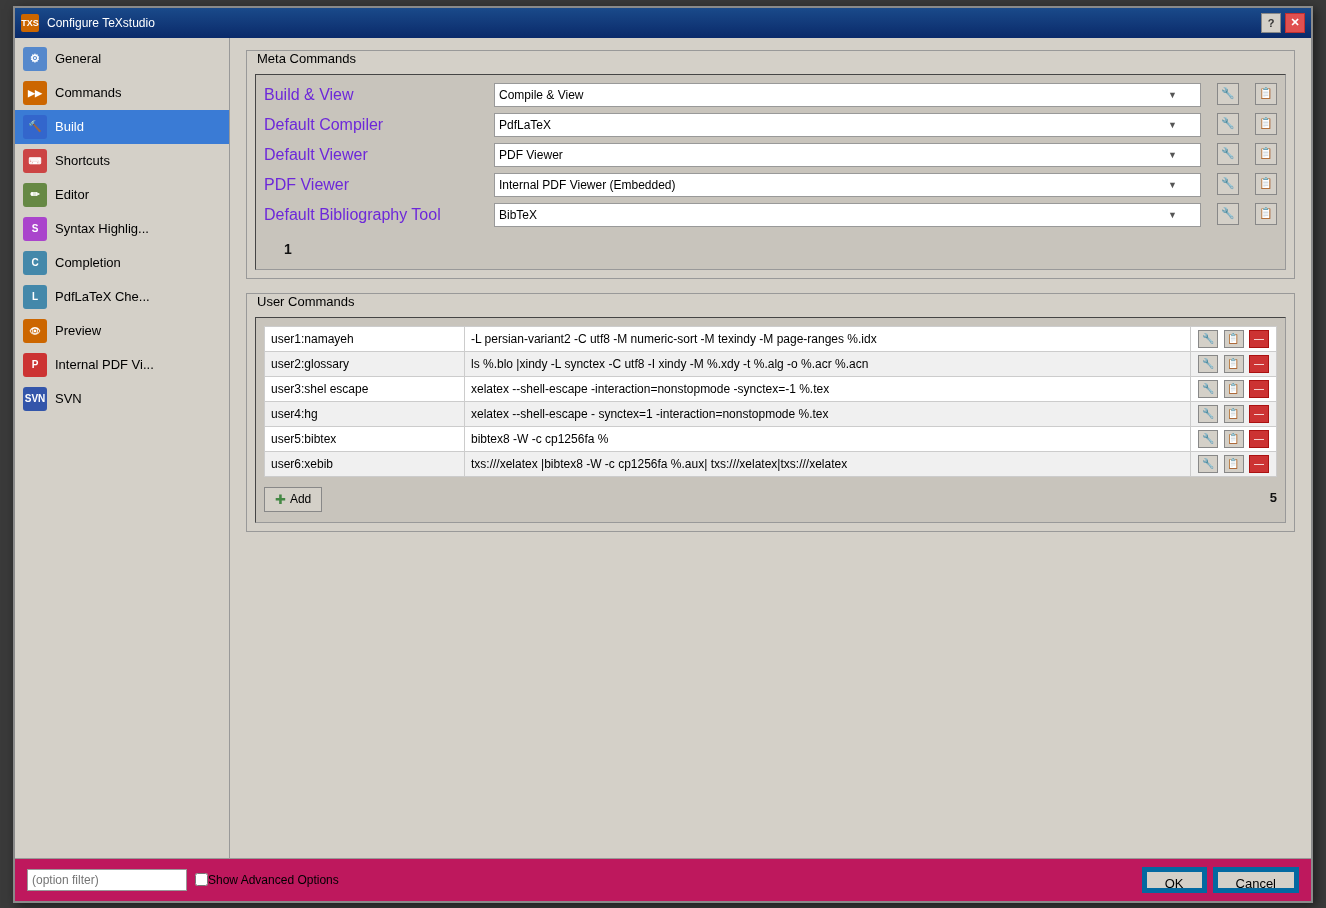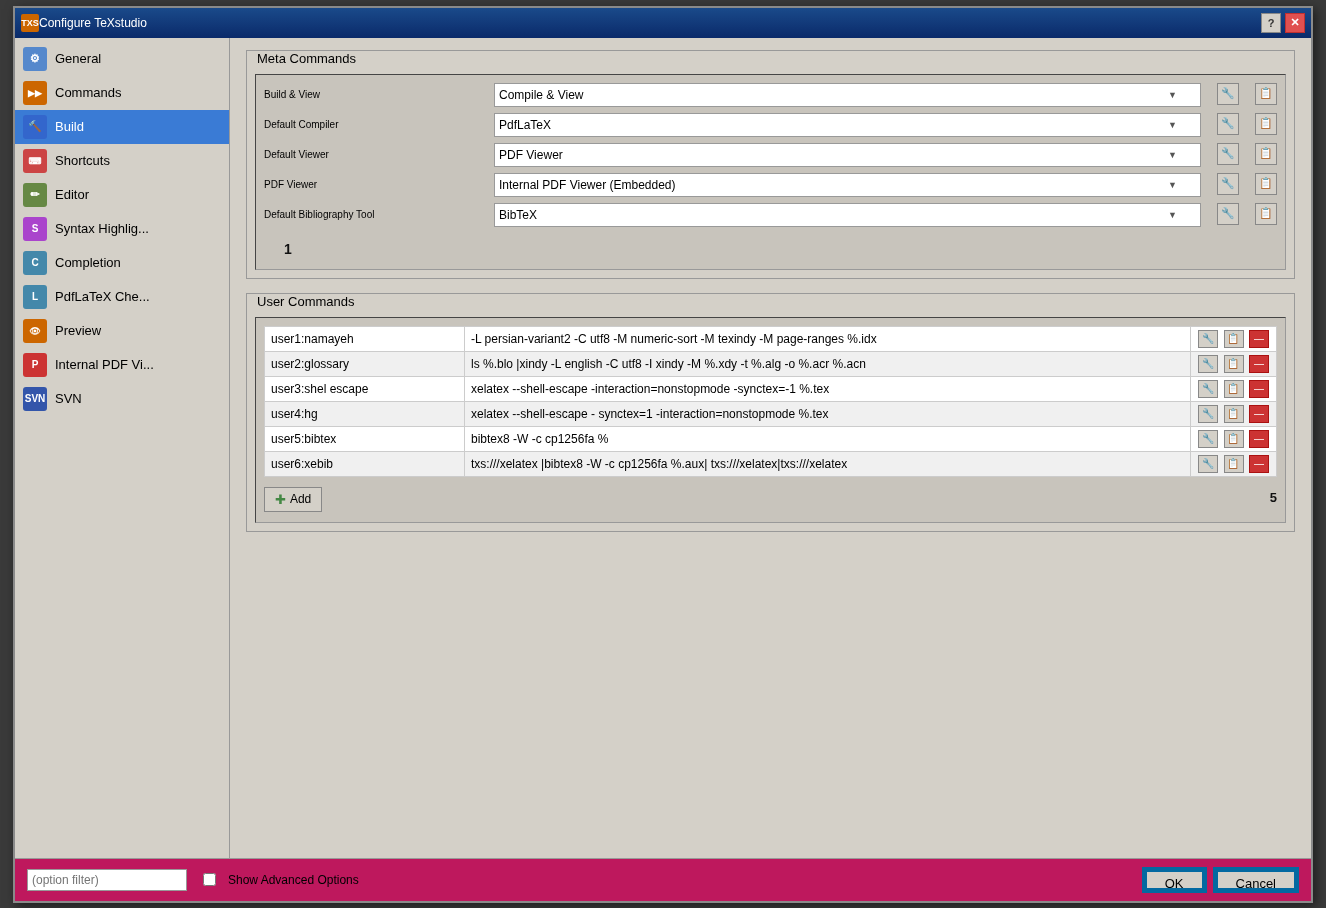--- a/index.html
+++ b/index.html
@@ -23,21 +23,21 @@
       color: white;
       display: flex;
       align-items: center;
       justify-content: space-between;
       padding: 4px 6px;
       height: 30px;
     }
     .titlebar-left {
       display: flex;
       align-items: center;
-      gap: 0;
+      gap: 8px;
     }
     .app-icon {
       width: 18px;
       height: 18px;
       background: #cc6600;
       border-radius: 2px;
       display: flex;
       align-items: center;
       justify-content: center;
       font-size: 9px;
@@ -132,22 +132,22 @@
       padding: 8px;
     }
 
     .meta-row {
       display: flex;
       align-items: center;
       margin-bottom: 6px;
     }
     .meta-label {
       width: 230px;
-      font-size: 10px;
-      color: #000000;
+      font-size: 16px;
+      color: #6d28d9;
       flex-shrink: 0;
     }
     .meta-select-wrap {
       flex: 1;
       display: flex;
       align-items: flex-start;
       gap: 16px;
     }
     .meta-select {
       flex: 1;
@@ -269,23 +269,22 @@
       height: 22px;
       border: 1px solid #999;
       background: white;
       font-size: 12px;
       padding: 0 4px;
       color: #888;
     }
     .checkbox-wrap {
       display: flex;
       align-items: center;
-      gap: 12px;
+      gap: 0;
       font-size: 12px;
-      margin-left: 8px;
     }
     .bottom-right {
       display: flex;
       gap: 6px;
     }
     .action-btn {
       padding: 4px 18px;
       border: 5px solid #0369a1;
       background: #d4d0c8;
       cursor: pointer;
@@ -456,21 +455,21 @@
                 <td>user1:namayeh</td>
                 <td class="cmd-value">-L persian-variant2 -C utf8 -M numeric-sort -M texindy -M page-ranges %.idx</td>
                 <td class="cmd-actions">
                   <button class="cmd-action-btn">🔧</button>
                   <button class="cmd-action-btn">📋</button>
                   <button class="cmd-action-btn red-btn">—</button>
                 </td>
               </tr>
               <tr>
                 <td>user2:glossary</td>
-                <td class="cmd-value">ls %.blo |xindy -L english -C utf8 -I xindy -M %.xdy -t %.alg -o %.acr %.acn</td>
+                <td class="cmd-value">ls %.blo |xindy -L synctex -C utf8 -I xindy -M %.xdy -t %.alg -o %.acr %.acn</td>
                 <td class="cmd-actions">
                   <button class="cmd-action-btn">🔧</button>
                   <button class="cmd-action-btn">📋</button>
                   <button class="cmd-action-btn red-btn">—</button>
                 </td>
               </tr>
               <tr>
                 <td>user3:shel escape</td>
                 <td class="cmd-value">xelatex --shell-escape -interaction=nonstopmode -synctex=-1 %.tex</td>
                 <td class="cmd-actions">

